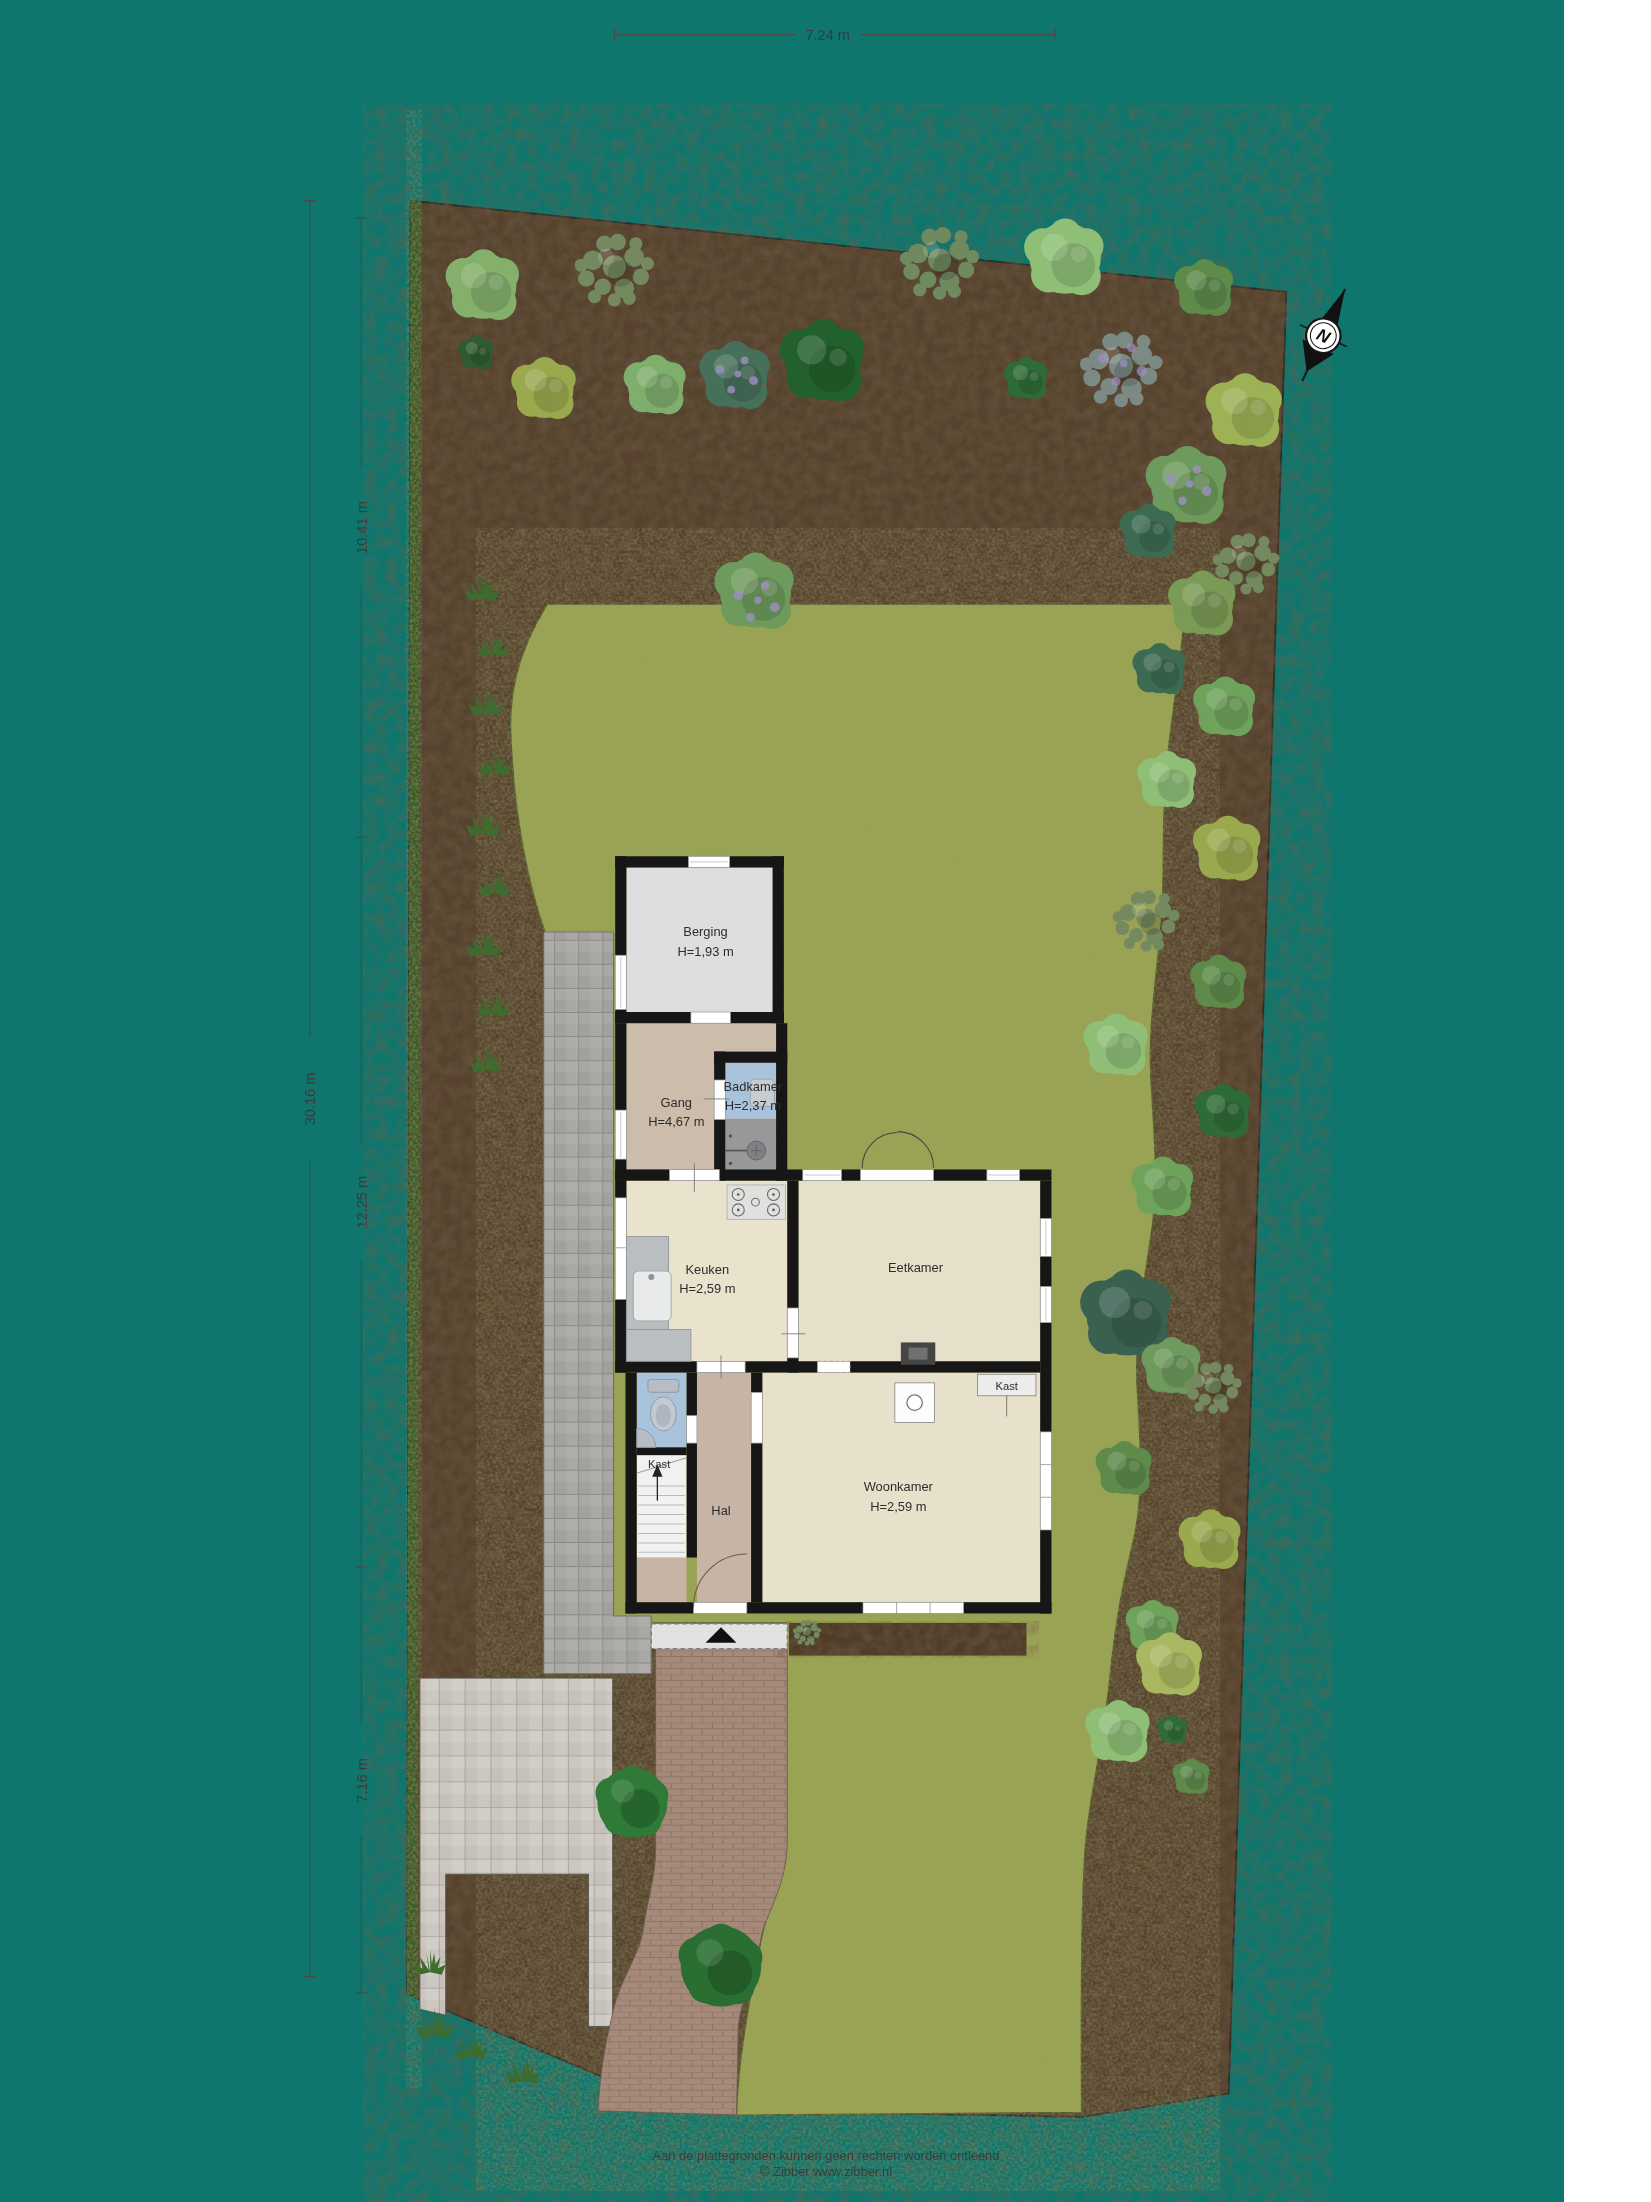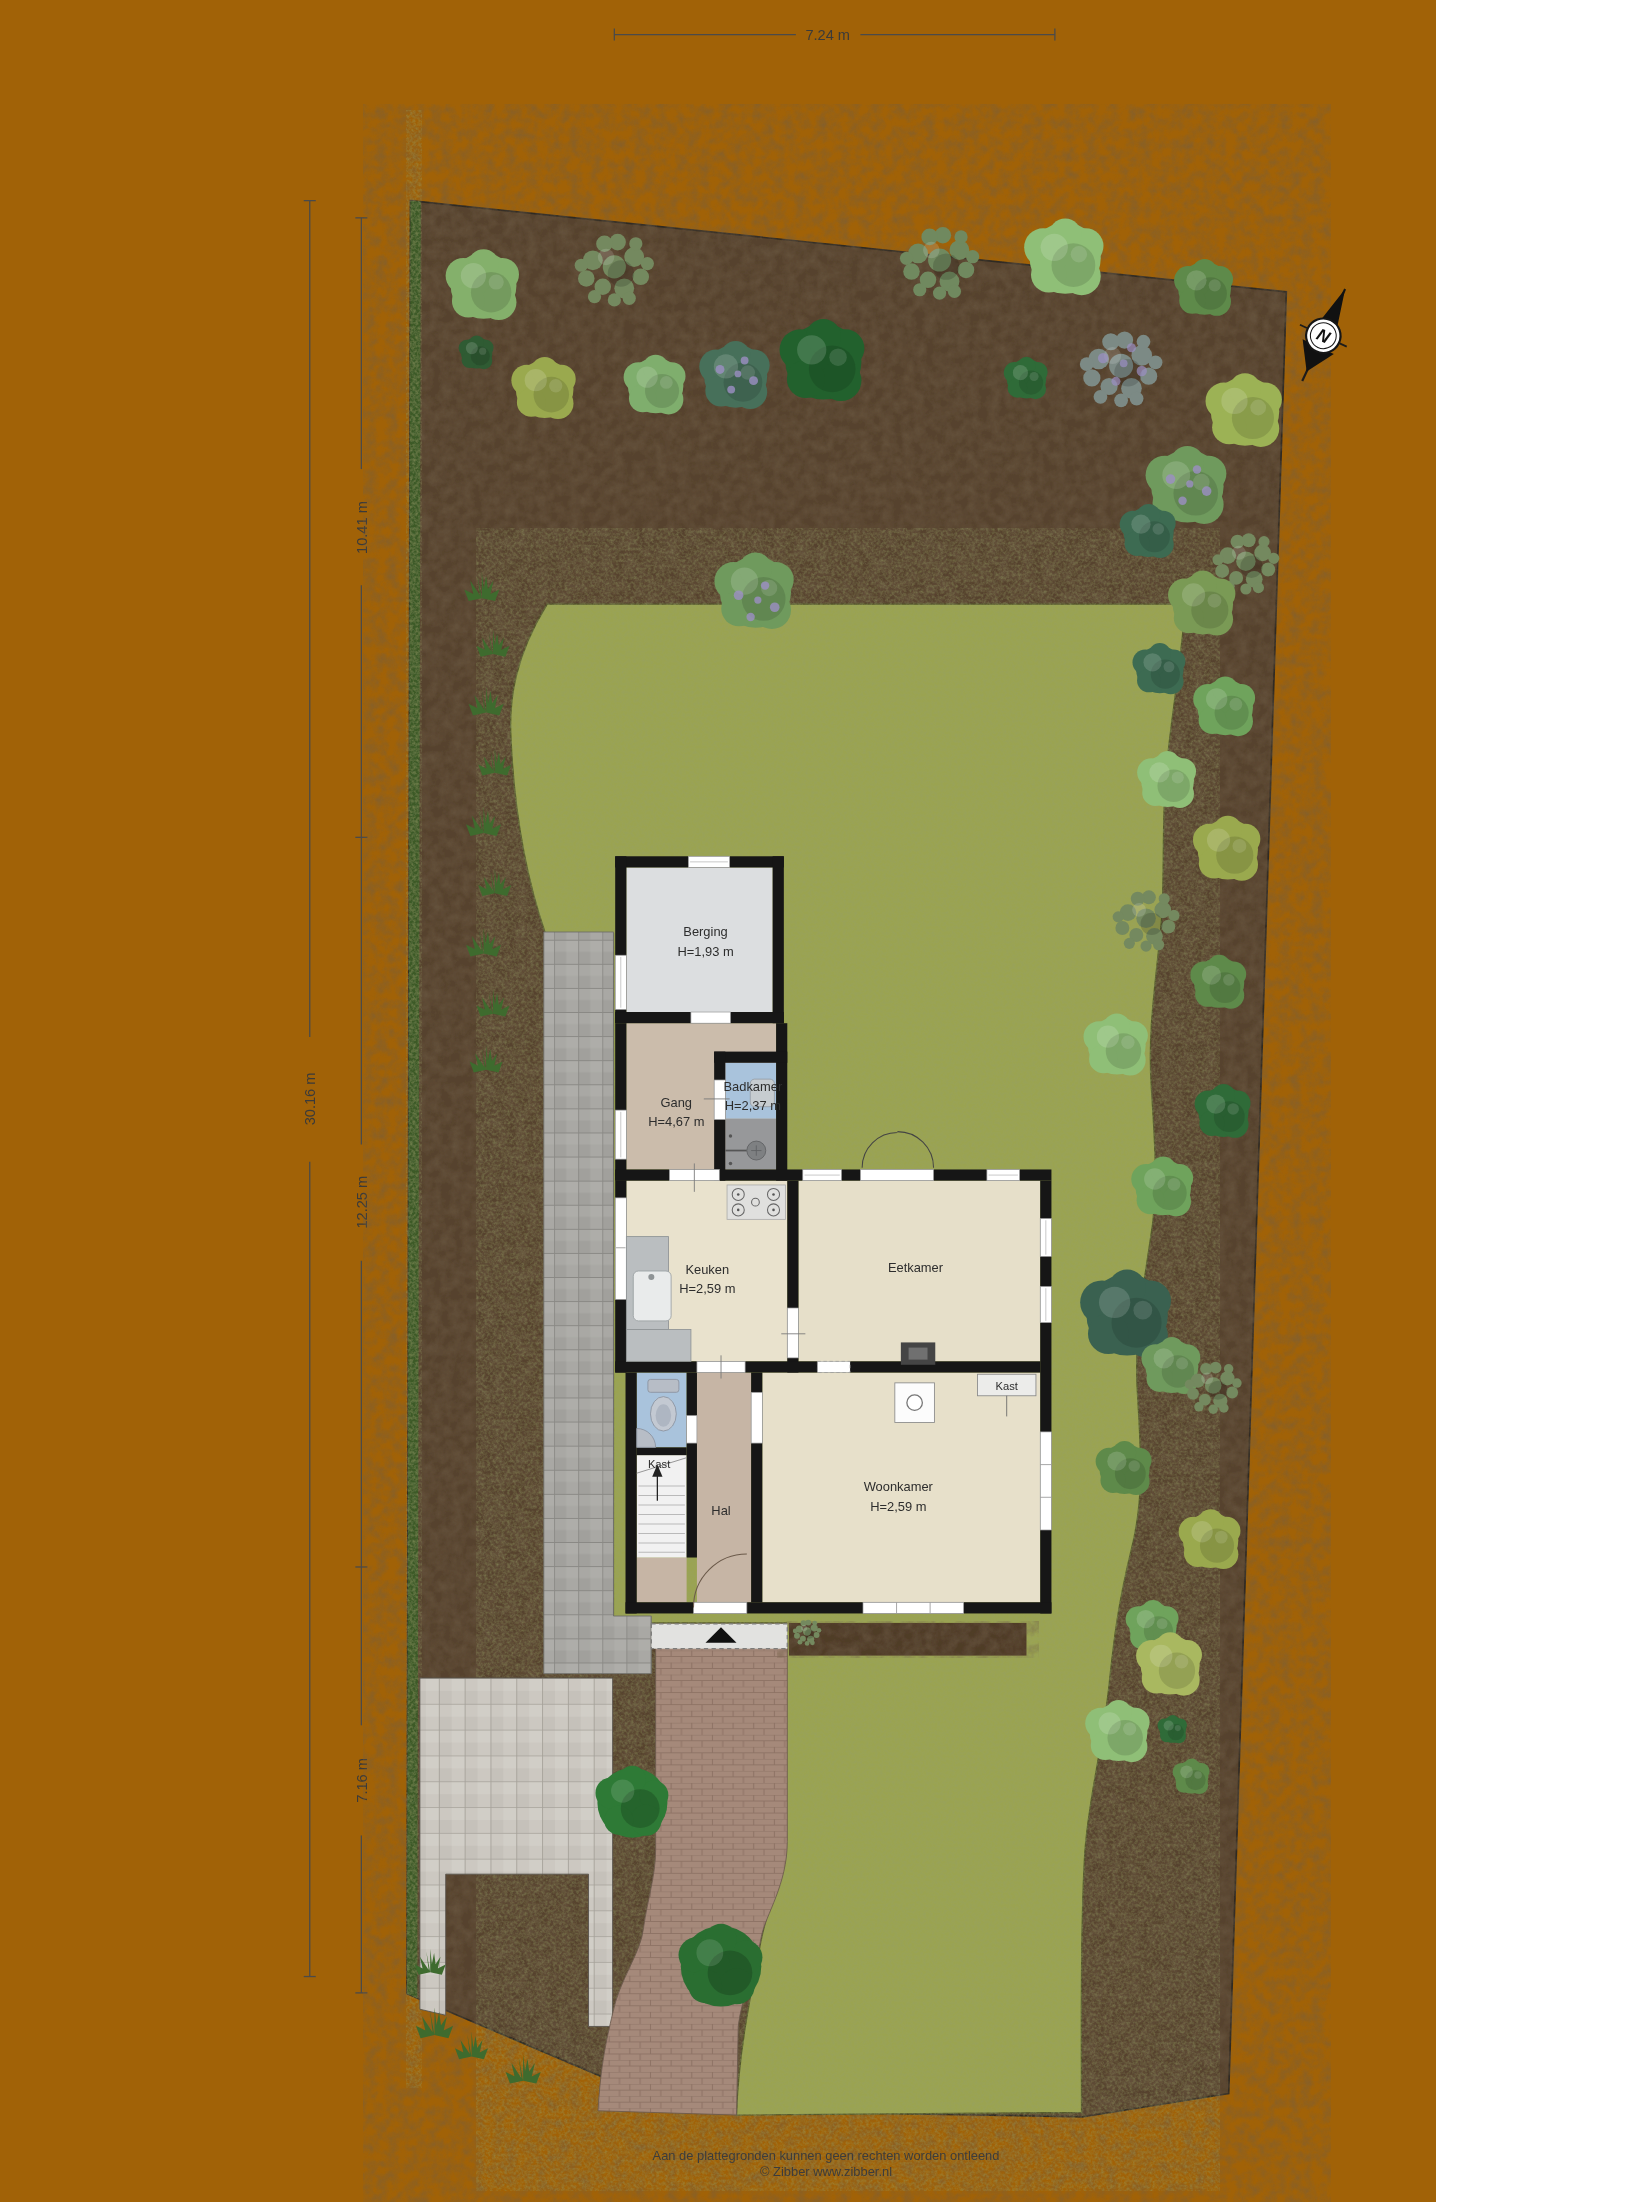--- a/index.html
+++ b/index.html
@@ -1,16 +1,16 @@
 <!DOCTYPE html>
 <html style="font-size:13.8px"><head>
 <meta charset="utf-8">
 <style>
   html,body{margin:0;padding:0;background:#ffffff;}
-  .page{position:relative;width:1436px;height:2203px;background:#a16207;overflow:hidden;}
+  .page{position:relative;width:1564px;height:2203px;background:#0f766e;overflow:hidden;}
   svg{font-family:"Liberation Sans",sans-serif;}
   .dimtxt{fill:#3a3a3a;font-size:17px;}
   .roomname{fill:#2d2d2d;font-size:15px;}
   .roomh{fill:#2d2d2d;font-size:15px;}
   .small{fill:#2d2d2d;font-size:13px;}
   .foot{fill:#3c3c3c;font-size:15px;}
   text{user-select:none;}
 </style>
 </head>
 <body>

